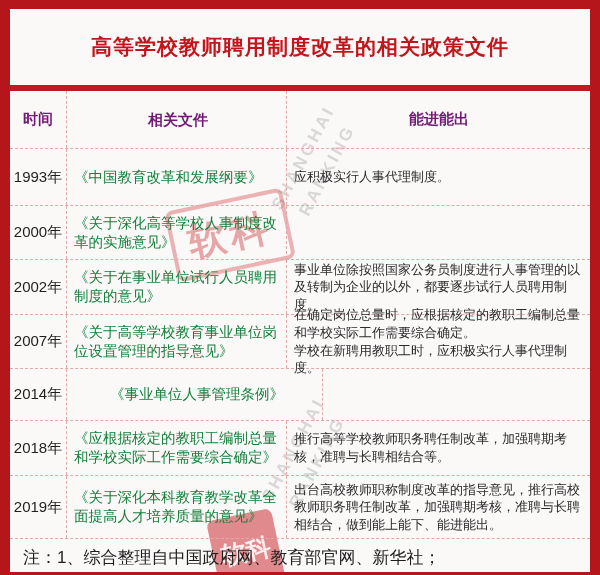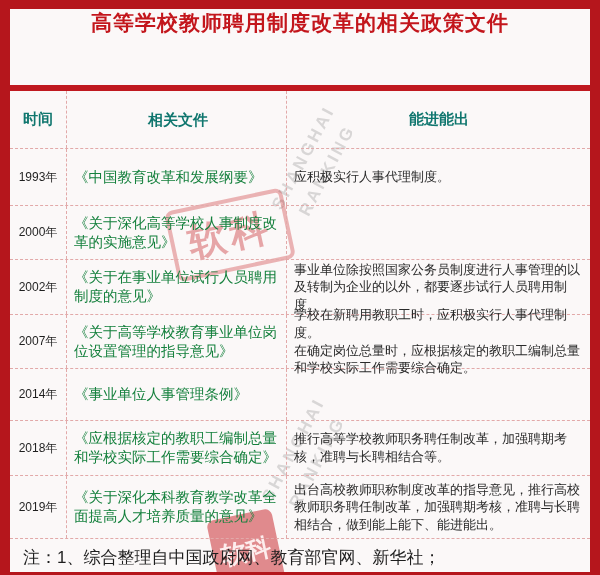--- a/index.html
+++ b/index.html
@@ -1,34 +1,34 @@
 <!DOCTYPE html>
 <html><head>
 <meta charset="utf-8">
 <style>
   html,body{margin:0;padding:0;}
   body{font-family:"Liberation Sans","DejaVu Sans",sans-serif;}
   .page{position:relative;width:600px;height:575px;background:#b5161c;overflow:hidden;}
   .frame{position:absolute;left:10px;top:9px;width:580px;height:563px;background:#fbf8f8;overflow:hidden;}
   .content{position:relative;z-index:2;width:100%;height:100%;display:flex;flex-direction:column;}
-  .title-bar{height:76px;display:flex;justify-content:center;border-radius:20px;}
+  .title-bar{height:76px;display:flex;align-items:center;justify-content:center;border-radius:20px;}
   .title-bar h1{margin:0;font-size:21px;font-weight:bold;color:#c3161c;letter-spacing:1px;}
   .red-band{height:6px;background:#c01920;}
   .trow{display:flex;box-sizing:border-box;border-bottom:1px dashed #e2a9a9;align-items:center;}
   .c1{width:57px;align-self:stretch;display:flex;align-items:center;justify-content:center;
-      box-sizing:border-box;border-right:1px dashed #e2a9a9;font-size:12px;color:#1f1f1f;text-align:center;}
+      box-sizing:border-box;border-right:1px dashed #e2a9a9;font-size:15px;color:#1f1f1f;text-align:center;}
   .c2{width:220px;align-self:stretch;display:flex;align-items:center;box-sizing:border-box;
       border-right:1px dashed #e2a9a9;padding:2px 4px 2px 7px;font-size:14.5px;color:#15803d;line-height:1.3;}
   .c3{flex:1;align-self:stretch;display:flex;flex-direction:column;justify-content:center;
       box-sizing:border-box;padding:3px 6px 3px 7px;font-size:13px;color:#2a2a2a;line-height:1.35;}
-  .thead .c1,.thead .c2,.thead .c3{font-weight:bold;font-size:15px;color:#0f766e;
+  .thead .c1,.thead .c2,.thead .c3{font-weight:bold;font-size:15px;color:#701a75;
       justify-content:center;align-items:center;text-align:center;}
   .thead{height:58px;}
   .r0{height:57px;} .r1{height:54px;} .r2{height:55px;} .r3{height:54px;}
-  .r4{height:52px;} .r5{height:55px;} .r6{height:63px;border-bottom:1px dashed #e2a9a9;}
+  .r4{height:52px;gap:36px;} .r5{height:55px;} .r6{height:63px;border-bottom:1px dashed #e2a9a9;}
   .footer{flex:1;padding:6px 10px 0 13px;font-size:17px;color:#1e1e1e;line-height:1.55;}
   .footer .note2{padding-left:23px;}
   
   .wm{position:absolute;z-index:1;pointer-events:none;}
   .wm-diag{color:rgba(125,125,125,0.28);font-weight:bold;font-size:17px;letter-spacing:3px;
       transform:rotate(-62deg);transform-origin:center;white-space:nowrap;line-height:1.6;text-align:center;}
   .stamp-outline{width:112px;height:64px;border:4px solid rgba(198,30,35,0.32);border-radius:8px;
       display:flex;align-items:center;justify-content:center;transform:rotate(-12deg);
       color:rgba(198,30,35,0.38);font-size:38px;font-weight:bold;letter-spacing:4px;}
   .stamp-solid{width:66px;height:74px;background:rgba(198,28,33,0.5);border-radius:7px;
@@ -86,22 +86,22 @@
           <div class="c2">《关于在事业单位试行人员聘用制度的意见》</div>
           <div class="c3">
             <div>事业单位除按照国家公务员制度进行人事管理的以及转制为企业的以外，都要逐步试行人员聘用制度。</div>
           </div>
         </div>
 
         <div class="trow r3">
           <div class="c1">2007年</div>
           <div class="c2">《关于高等学校教育事业单位岗位设置管理的指导意见》</div>
           <div class="c3">
+            <div>在确定岗位总量时，应根据核定的教职工编制总量和学校实际工作需要综合确定。</div>
             <div>学校在新聘用教职工时，应积极实行人事代理制度。</div>
-            <div>在确定岗位总量时，应根据核定的教职工编制总量和学校实际工作需要综合确定。</div>
           </div>
         </div>
 
         <div class="trow r4">
           <div class="c1">2014年</div>
           <div class="c2">《事业单位人事管理条例》</div>
           <div class="c3"></div>
         </div>
 
         <div class="trow r5">

